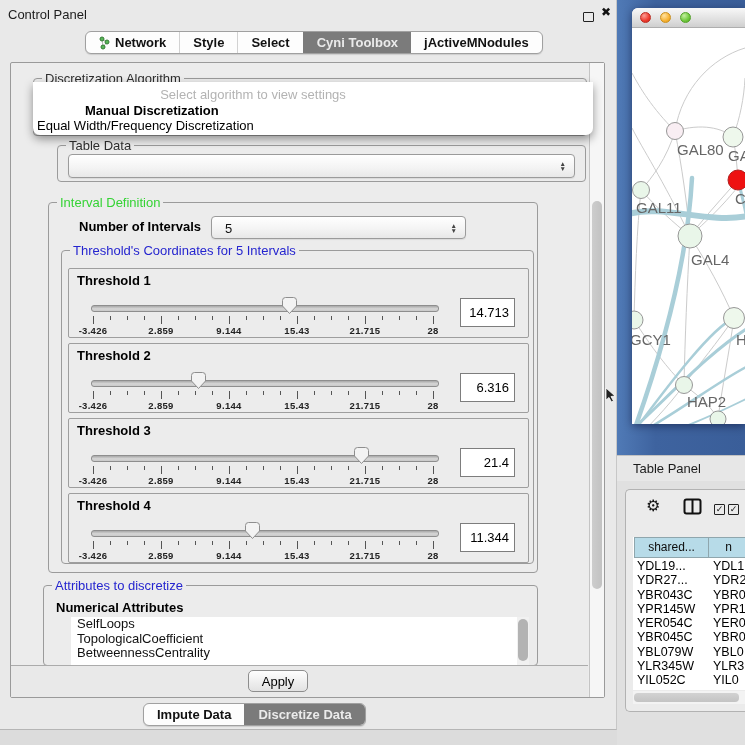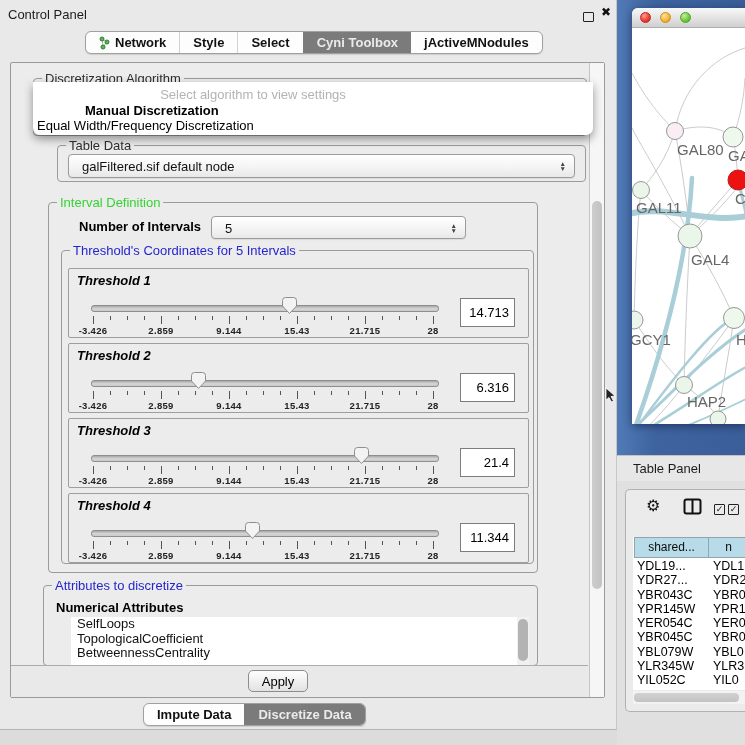--- a/index.html
+++ b/index.html
@@ -55,21 +55,21 @@
   
   #dd-popup{position:absolute;background:#ffffff;border-radius:0 0 7px 7px;
     box-shadow:0 4px 10px rgba(0,0,0,.4);z-index:20;}
   #dd-hint{position:absolute;left:0;top:5px;width:440px;text-align:center;color:#b3b3b3;font-size:13px;}
   .dd-opt{position:absolute;left:4px;font-size:13px;color:#000;white-space:nowrap;}
   .dd-opt.sel{font-weight:bold;margin-left:48px;}
 
   
   .tpanel{position:absolute;left:6px;width:461px;height:70px;border:1px solid #9e9e9e;border-radius:2px;
     background:#ececec;box-sizing:border-box;}
-  .tlabel{position:absolute;left:8px;top:4px;font-weight:bold;font-size:13px;color:#000;font-style:italic;}
+  .tlabel{position:absolute;left:8px;top:4px;font-weight:bold;font-size:13px;color:#000;}
   .track{position:absolute;left:22px;top:36px;width:346px;height:5px;border:1px solid #8e8e8e;border-radius:3px;
     background:linear-gradient(#a8a8a8,#d6d6d6 55%,#c9c9c9);}
   .thumb{position:absolute;top:27px;}
   .tick{position:absolute;top:47px;width:1px;height:4px;background:#555;}
   .tick.maj{height:8px;}
   .ticklab{position:absolute;top:56px;transform:translateX(-50%);font-size:9.5px;font-weight:bold;color:#222;letter-spacing:.3px;white-space:nowrap;}
   .valbox{position:absolute;left:391px;top:29px;width:55px;height:29px;border:1px solid #7d7d7d;background:#fff;
     font-family:inherit;font-size:13px;text-align:right;padding:0 5px 0 0;box-sizing:border-box;color:#000;}
 
   
@@ -174,21 +174,20 @@
       <div id="dd-hint">Select algorithm to view settings</div>
       <div id="dd-options">
           <div class="dd-opt sel" style="top: 21px;">Manual Discretization</div>
           <div class="dd-opt" style="top: 36px;">Equal Width/Frequency Discretization</div>
         </div>
     </div>
 
     <div class="group" style="left:46px;top:82px;width:529px;height:37px;">
       <span class="gtitle t-dark">Table Data</span>
       <div class="combo" style="left:10px;top:8px;width:507px;height:24px;">
-        <span class="ctext">galFiltered.sif default node</span>
         <span class="spin">
             <span>▲</span>
             <span>▼</span>
           </span>
       </div>
     </div>
 
     <div class="group" style="left:37px;top:139px;width:490px;height:371px;">
       <span class="gtitle t-green">Interval Definition</span>
 

